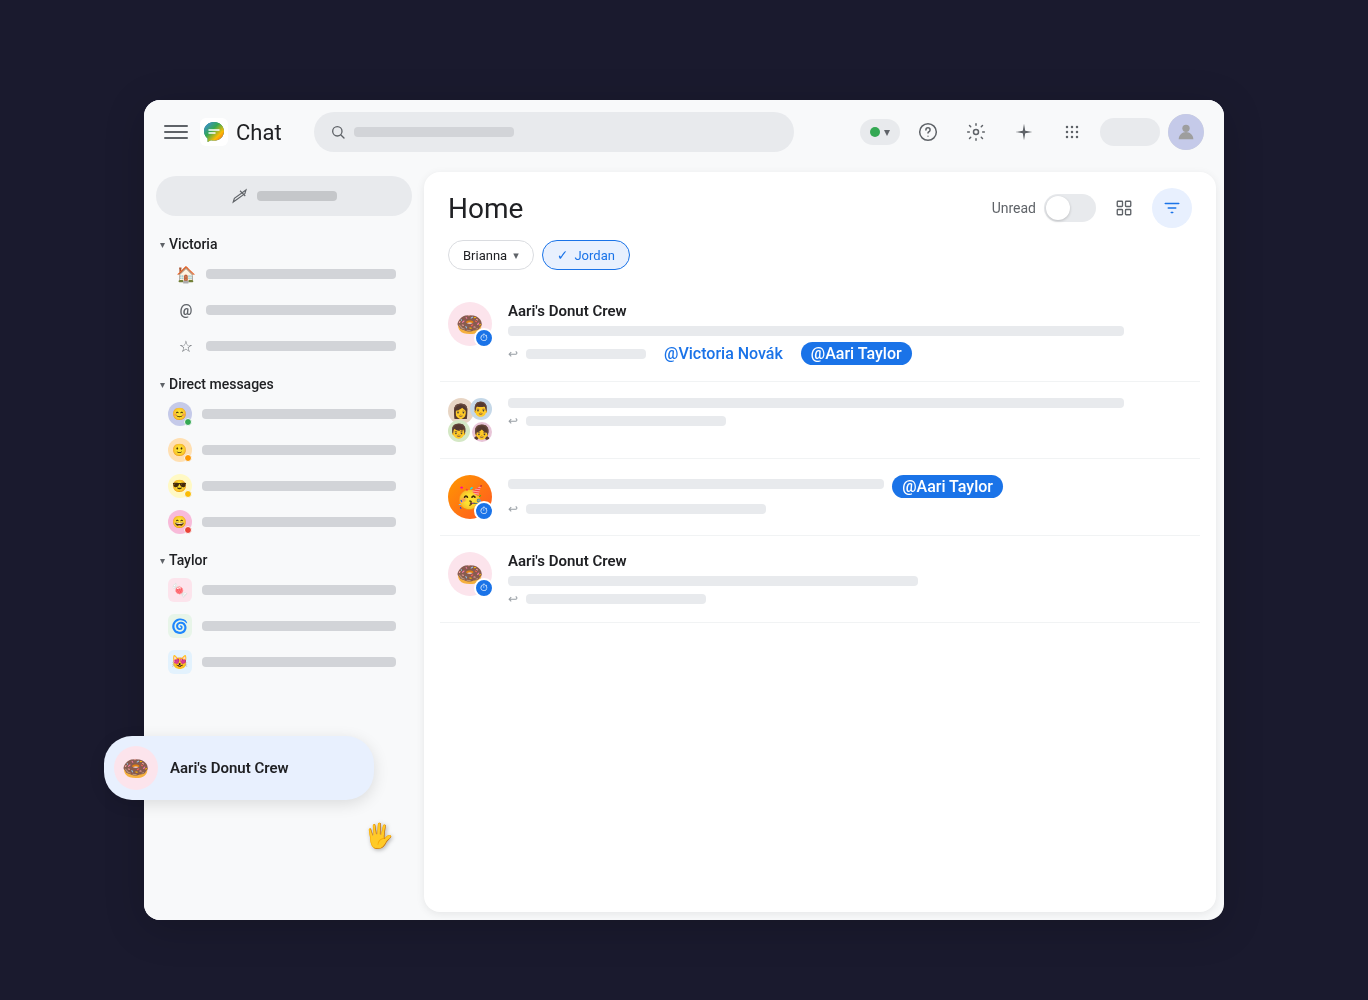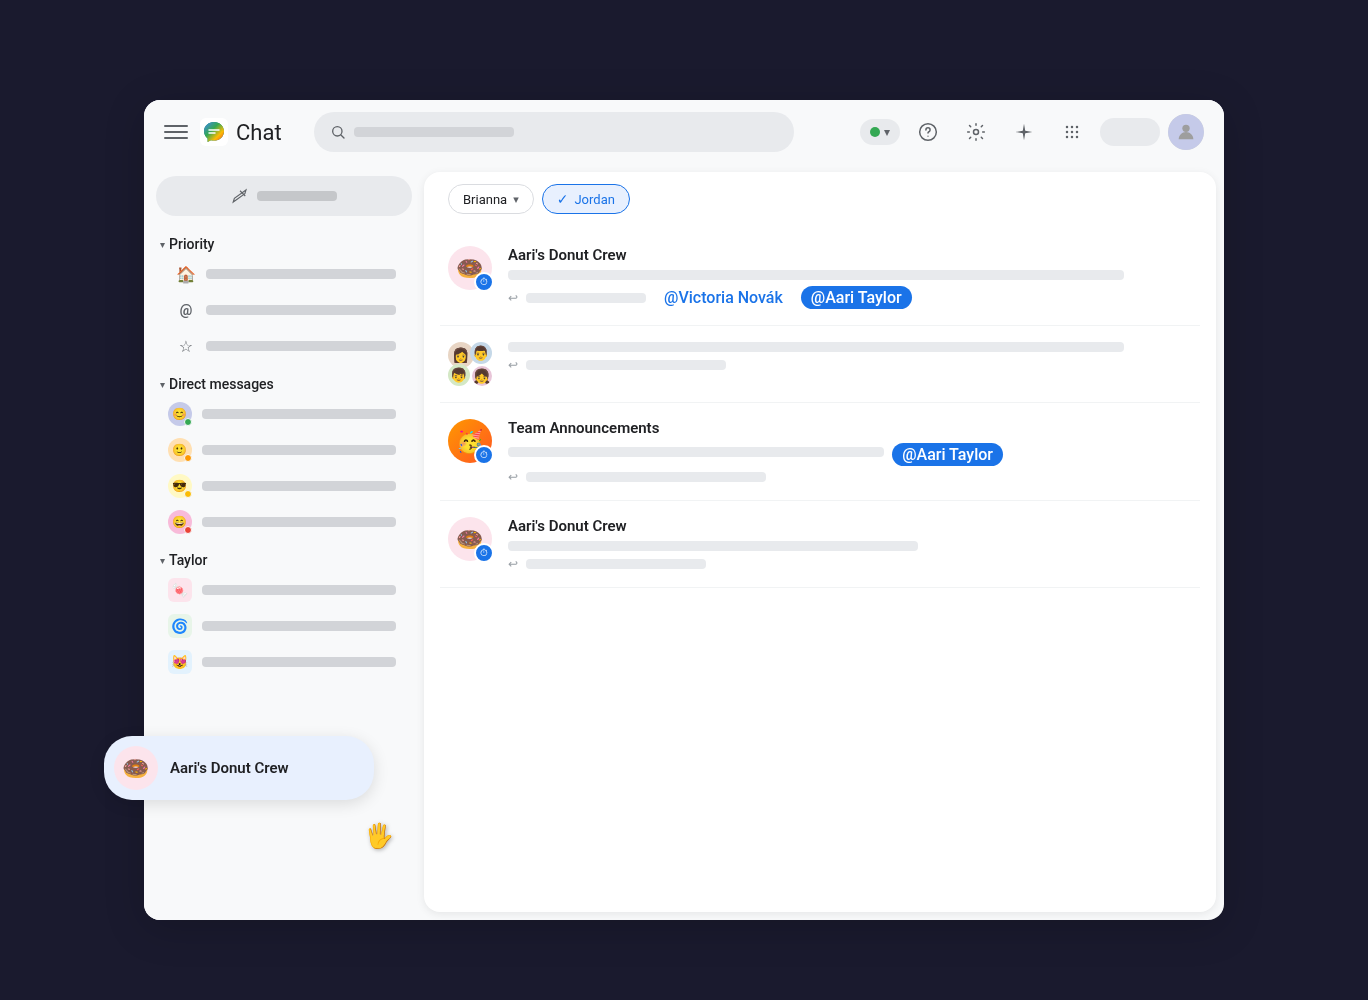--- a/index.html
+++ b/index.html
@@ -773,21 +773,21 @@
         <div class="new-chat-btn">
           <svg width="18" height="18" viewBox="0 0 24 24" fill="none">
             <path d="M3 20l1.5-5L20 4l0 0-1.5 5L3 20z" stroke="#5f6368" stroke-width="1.5"></path>
             <path d="M12 5l7 7" stroke="#5f6368" stroke-width="1.5"></path>
           </svg>
           <div class="btn-placeholder"></div>
         </div>
 
         <div class="section-header">
           <span class="section-chevron">▾</span>
-          <span class="section-title">Priority</span>
+          <span class="section-title">Victoria</span>
         </div>
 
         <div class="sidebar-item">
           <span class="sidebar-item-icon">🏠</span>
           <div class="sidebar-item-label-bar" style="width:120px"></div>
         </div>
         <div class="sidebar-item">
           <span class="sidebar-item-icon" style="font-size:14px;font-weight:bold;color:#5f6368;">@</span>
           <div class="sidebar-item-label-bar" style="width:100px"></div>
         </div>
@@ -844,20 +844,45 @@
           <div class="spaces-item-label" style="width:130px"></div>
         </div>
         <div class="spaces-item">
           <div class="spaces-item-icon" style="background:#e3f2fd;">😻</div>
           <div class="spaces-item-label" style="width:95px"></div>
         </div>
       </div>
 
       <div class="main-content">
 
+        <div class="content-header">
+          <span class="page-title">Home</span>
+
+          <div class="header-actions">
+            <div class="unread-toggle">
+              <span class="unread-label">Unread</span>
+              <div class="toggle-switch">
+                <div class="toggle-knob"></div>
+              </div>
+            </div>
+            <button class="view-toggle-btn">
+              <svg width="18" height="18" viewBox="0 0 24 24" fill="none">
+                <rect x="3" y="3" width="7" height="7" rx="1" stroke="#5f6368" stroke-width="1.8"></rect>
+                <rect x="14" y="3" width="7" height="7" rx="1" stroke="#5f6368" stroke-width="1.8"></rect>
+                <rect x="3" y="14" width="7" height="7" rx="1" stroke="#5f6368" stroke-width="1.8"></rect>
+                <rect x="14" y="14" width="7" height="7" rx="1" stroke="#5f6368" stroke-width="1.8"></rect>
+              </svg>
+            </button>
+            <button class="filter-btn">
+              <svg width="18" height="18" viewBox="0 0 24 24" fill="none">
+                <path d="M3 6h18M7 12h10M11 18h2" stroke="#1a73e8" stroke-width="2" stroke-linecap="round"></path>
+              </svg>
+            </button>
+          </div>
+        </div>
 
         <div class="filter-pills">
           <div class="pill">
             <span>Brianna</span>
             <span class="pill-chevron">▾</span>
           </div>
           <div class="pill pill-active">
             <span class="pill-check">✓</span>
             <span>Jordan</span>
           </div>
@@ -905,21 +930,20 @@
               </div>
             </div>
           </div>
 
           <div class="thread-item">
             <div class="thread-avatar">
               <div class="thread-avatar-main" style="background:linear-gradient(135deg,#ff9800,#ff5722);">🥳</div>
               <div class="thread-avatar-badge">⏱</div>
             </div>
             <div class="thread-content">
-              <div class="thread-name">Team Announcements</div>
               <div style="display:flex;align-items:center;gap:8px;margin-bottom:4px;">
                 <div class="thread-preview-bar" style="width:55%;background:#e8eaed;"></div>
                 <span class="mention-chip dark-bg">@Aari Taylor</span>
               </div>
               <div class="thread-reply-row">
                 <span class="thread-reply-icon">↩</span>
                 <div class="reply-bar" style="width:240px;background:#e8eaed;"></div>
               </div>
             </div>
           </div>

